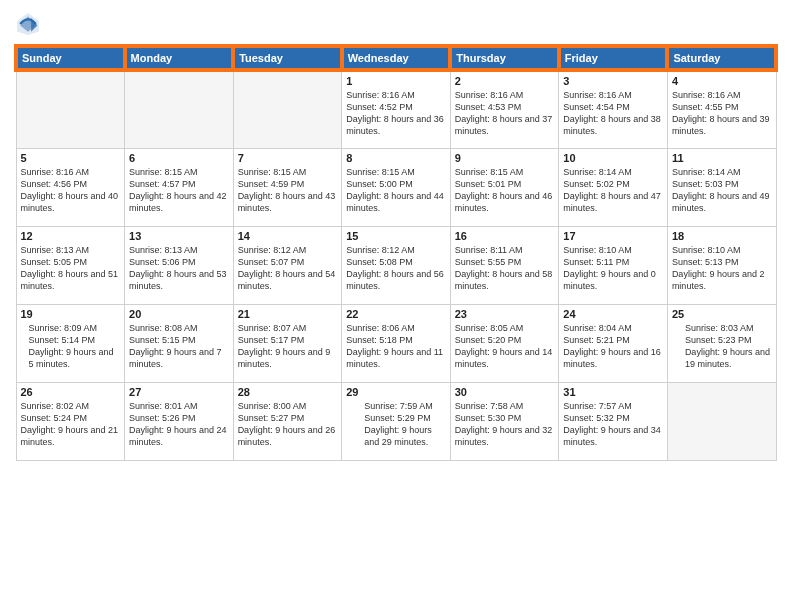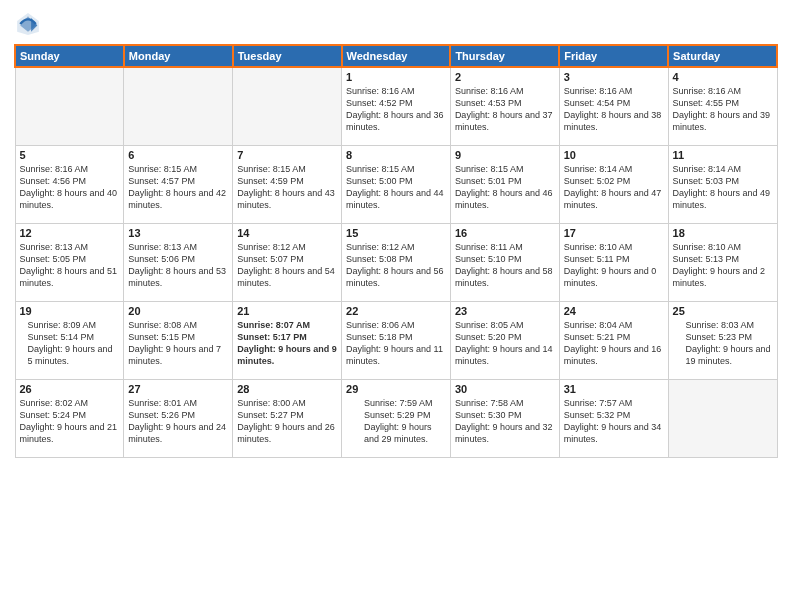--- a/index.html
+++ b/index.html
@@ -56,21 +56,21 @@
       border-collapse: collapse;
       table-layout: fixed;
     }
     .calendar th {
       background: #2b6cb0;
       color: #fff;
       font-size: 11px;
       font-weight: bold;
       padding: 4px 4px;
       text-align: left;
-      border: 2px solid #f97316;
+      border: 4px solid #f97316;
     }
     .calendar td {
       border: 1px solid #d0d0d0;
       vertical-align: top;
       padding: 3px 4px;
       font-size: 9.2px;
       color: #333;
       background: #fff;
       height: 78px;
     }
@@ -220,21 +220,21 @@
           </td>
           <td>
             <span class="day-number">15</span>
             <div class="day-info" style="white-space: pre-line;">Sunrise: 8:12 AM
 Sunset: 5:08 PM
 Daylight: 8 hours and 56 minutes.</div>
           </td>
           <td>
             <span class="day-number">16</span>
             <div class="day-info" style="white-space: pre-line;">Sunrise: 8:11 AM
-Sunset: 5:10 PM
+Sunset: 5:55 PM
 Daylight: 8 hours and 58 minutes.</div>
           </td>
           <td>
             <span class="day-number">17</span>
             <div class="day-info" style="white-space: pre-line;">Sunrise: 8:10 AM
 Sunset: 5:11 PM
 Daylight: 9 hours and 0 minutes.</div>
           </td>
           <td>
             <span class="day-number">18</span>
@@ -251,21 +251,21 @@
 Daylight: 9 hours and 5 minutes.</div>
           </td>
           <td>
             <span class="day-number">20</span>
             <div class="day-info" style="white-space: pre-line;">Sunrise: 8:08 AM
 Sunset: 5:15 PM
 Daylight: 9 hours and 7 minutes.</div>
           </td>
           <td>
             <span class="day-number">21</span>
-            <div class="day-info" style="white-space: pre-line; font-weight: bold;">Sunrise: 8:07 AM
+            <div class="day-info" style="white-space: pre-line;">Sunrise: 8:07 AM
 Sunset: 5:17 PM
 Daylight: 9 hours and 9 minutes.</div>
           </td>
           <td>
             <span class="day-number">22</span>
             <div class="day-info" style="white-space: pre-line;">Sunrise: 8:06 AM
 Sunset: 5:18 PM
 Daylight: 9 hours and 11 minutes.</div>
           </td>
           <td>

